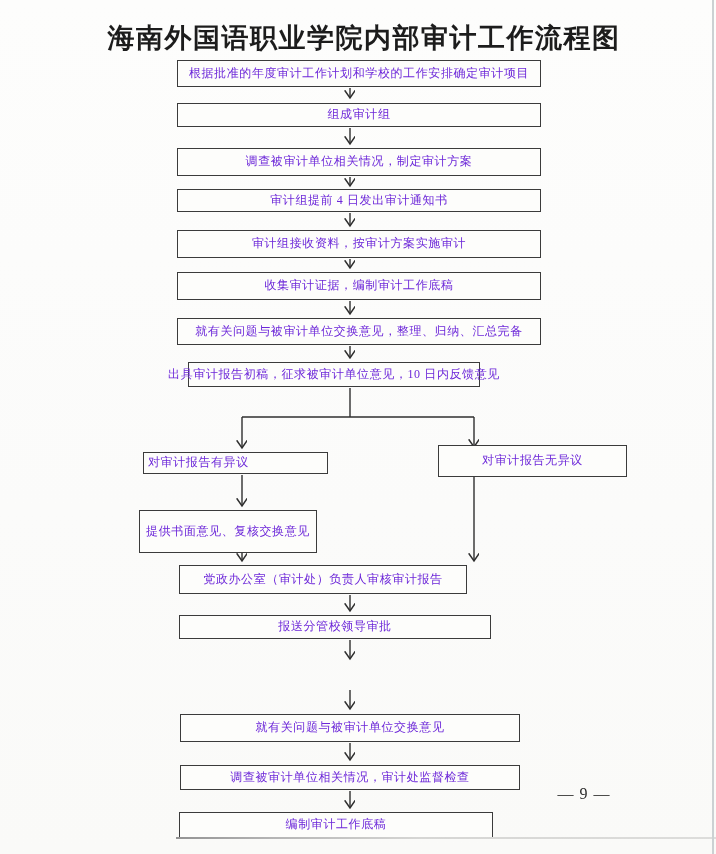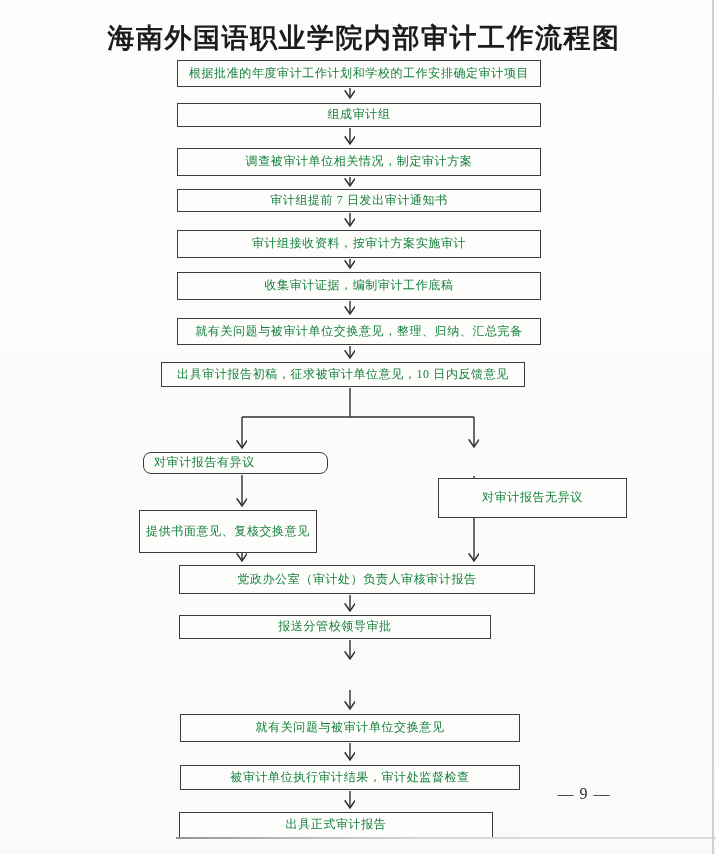--- a/index.html
+++ b/index.html
@@ -15,24 +15,24 @@
   }
   .title{
     position:absolute;left:0;top:14px;width:100%;
     text-align:center;font-size:27px;font-weight:700;
     letter-spacing:1.5px;color:#1c1c1c;margin:6px;
   }
   .node{
     position:absolute;box-sizing:border-box;
     border:1.5px solid #3b3b3b;background:#fdfdfb;
     display:flex;align-items:center;justify-content:center;
-    font-size:12px;letter-spacing:0.6px;color:#15803d;
+    font-size:12px;letter-spacing:0.6px;color:#6d28d9;
     line-height:1.15;white-space:nowrap;
   }
-  .node.left-align{justify-content:flex-start;padding-left:10px;border-radius:8px;}
+  .node.left-align{justify-content:flex-start;padding-left:4px;}
   svg.connectors{position:absolute;left:0;top:0;pointer-events:none;}
   .page-number{
     position:absolute;left:549px;top:785px;width:70px;
     text-align:center;font-size:16px;color:#2b2b2b;letter-spacing:1px;
   }
   .scan-edge-right{
     position:absolute;left:712px;top:0;width:2px;height:854px;
     background:#ccd1d3;
   }
   .scan-artifact-line{
@@ -75,45 +75,45 @@
       <line x1="350" y1="791" x2="350" y2="808" marker-end="url(#ah)"></line>
     </g>
   </svg>
 
   <div class="node" style="left:177px;top:60px;width:364px;height:27px">根据批准的年度审计工作计划和学校的工作安排确定审计项目</div>
 
   <div class="node" style="left:177px;top:103px;width:364px;height:24px">组成审计组</div>
 
   <div class="node" style="left:177px;top:148px;width:364px;height:28px">调查被审计单位相关情况，制定审计方案</div>
 
-  <div class="node" style="left:177px;top:189px;width:364px;height:23px">审计组提前 7 日发出审计通知书</div>
+  <div class="node" style="left:177px;top:189px;width:364px;height:23px">审计组提前 4 日发出审计通知书</div>
 
   <div class="node" style="left:177px;top:272px;width:364px;height:28px">收集审计证据，编制审计工作底稿</div>
 
   <div class="node" style="left:177px;top:230px;width:364px;height:28px">审计组接收资料，按审计方案实施审计</div>
 
   <div class="node" style="left:177px;top:318px;width:364px;height:27px">就有关问题与被审计单位交换意见，整理、归纳、汇总完备</div>
 
-  <div class="node" style="left:161px;top:362px;width:364px;height:25px">出具审计报告初稿，征求被审计单位意见，10 日内反馈意见</div>
+  <div class="node" style="left:188px;top:362px;width:292px;height:25px">出具审计报告初稿，征求被审计单位意见，10 日内反馈意见</div>
 
   <div class="node left-align" style="left:143px;top:452px;width:185px;height:22px">对审计报告有异议</div>
 
-  <div class="node" style="left:438px;top:478px;width:189px;height:40px">对审计报告无异议</div>
+  <div class="node" style="left:438px;top:445px;width:189px;height:32px">对审计报告无异议</div>
 
   <div class="node" style="left:139px;top:510px;width:178px;height:43px">提供书面意见、复核交换意见</div>
 
-  <div class="node" style="left:179px;top:565px;width:356px;height:29px">党政办公室（审计处）负责人审核审计报告</div>
+  <div class="node" style="left:179px;top:565px;width:288px;height:29px">党政办公室（审计处）负责人审核审计报告</div>
 
   <div class="node" style="left:179px;top:615px;width:312px;height:24px">报送分管校领导审批</div>
 
 
   <div class="node" style="left:180px;top:714px;width:340px;height:28px">就有关问题与被审计单位交换意见</div>
 
-  <div class="node" style="left:180px;top:765px;width:340px;height:25px">被审计单位执行审计结果，审计处监督检查</div>
+  <div class="node" style="left:180px;top:765px;width:340px;height:25px">调查被审计单位相关情况，审计处监督检查</div>
 
-  <div class="node" style="left:179px;top:812px;width:314px;height:26px">出具正式审计报告</div>
+  <div class="node" style="left:179px;top:812px;width:314px;height:26px">编制审计工作底稿</div>
 
   <div class="page-number">— 9 —</div>
 
   <div class="scan-artifact-line"></div>
   <div class="scan-edge-right"></div>
 
 </div>
 
 </body></html>

